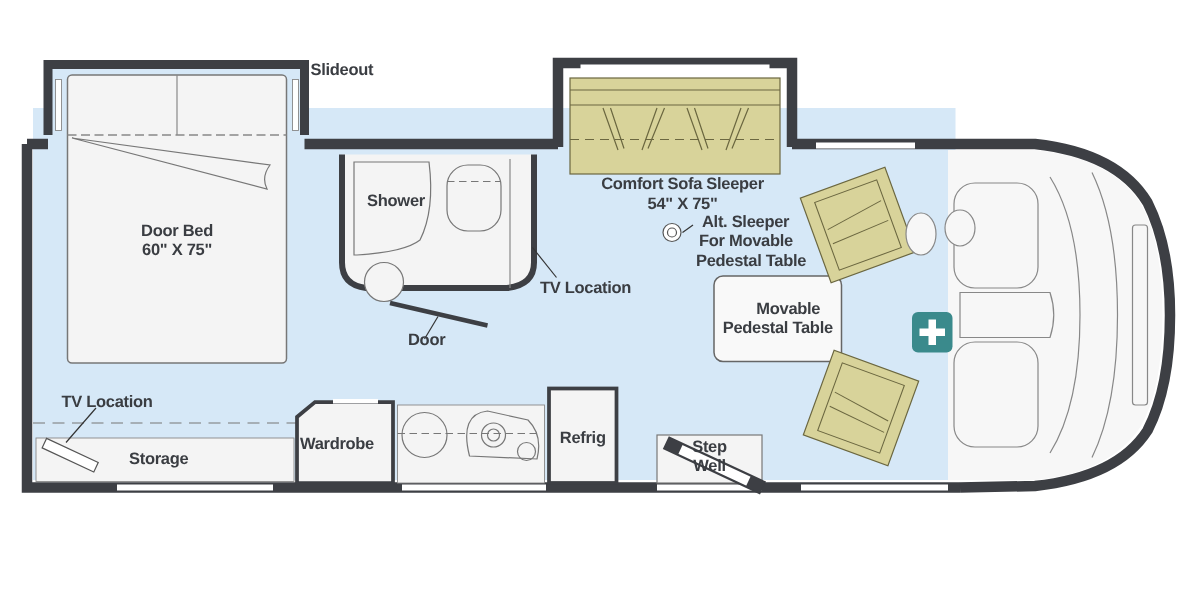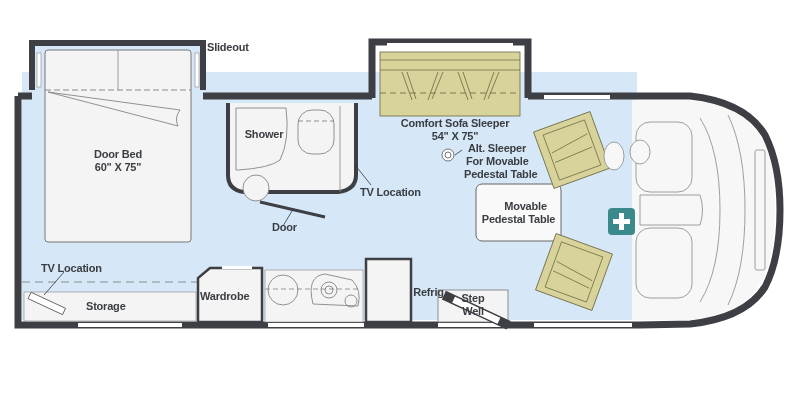--- a/index.html
+++ b/index.html
@@ -127,21 +127,21 @@
 
 <div class="lbl left" style="left:207px; top:41px;">Slideout</div>
 <div class="lbl" style="left:78px; top:148px; width:80px;">Door Bed</div>
 <div class="lbl" style="left:78px; top:161px; width:80px;">60" X 75"</div>
 <div class="lbl" style="left:242px; top:128px; width:44px;">Shower</div>
 <div class="lbl left" style="left:360px; top:186px;">TV Location</div>
 <div class="lbl left" style="left:272px; top:221px;">Door</div>
 <div class="lbl left" style="left:41px; top:262px;">TV Location</div>
 <div class="lbl left" style="left:86px; top:300px;">Storage</div>
 <div class="lbl" style="left:200px; top:290px; width:44px;">Wardrobe</div>
-<div class="lbl" style="left:366px; top:286px; width:45px;margin-left:40px;">Refrig</div>
+<div class="lbl" style="left:366px; top:286px; width:45px;">Refrig</div>
 <div class="lbl" style="left:438px; top:292px; width:70px;">Step</div>
 <div class="lbl" style="left:438px; top:305px; width:70px;">Well</div>
 <div class="lbl" style="left:390px; top:117px; width:130px;">Comfort Sofa Sleeper</div>
 <div class="lbl" style="left:390px; top:130px; width:130px;">54" X 75"</div>
 <div class="lbl left" style="left:468px; top:142px;">Alt. Sleeper</div>
 <div class="lbl left" style="left:466px; top:155px;">For Movable</div>
 <div class="lbl left" style="left:464px; top:168px;">Pedestal Table</div>
 <div class="lbl" style="left:476px; top:200px; width:99px;">Movable</div>
 <div class="lbl" style="left:476px; top:213px; width:85px;">Pedestal Table</div>
 

